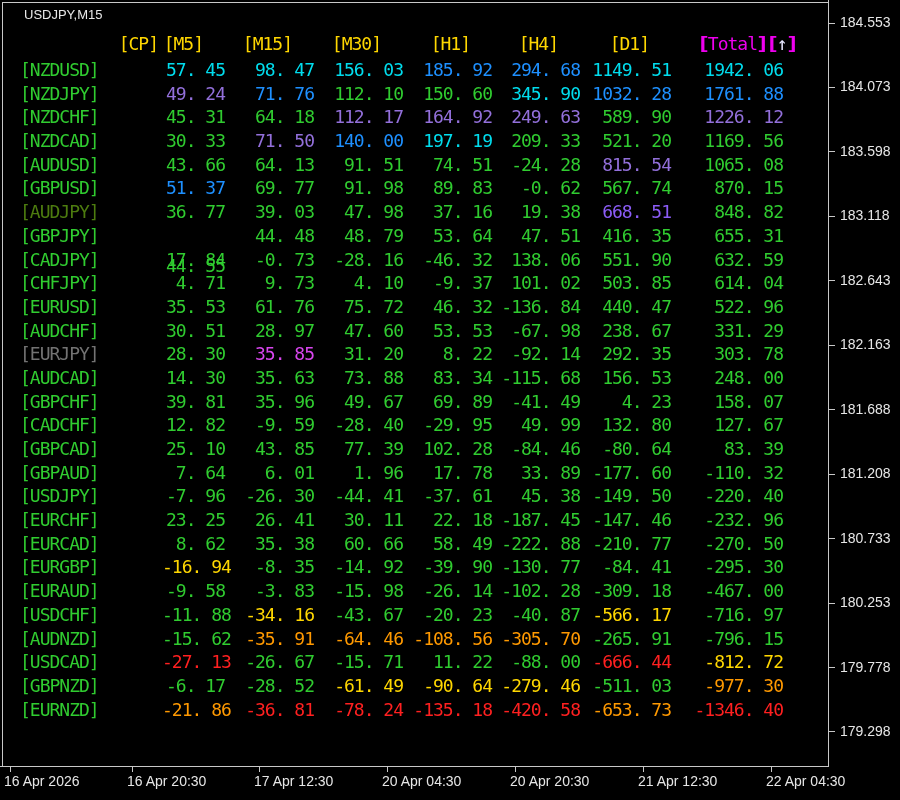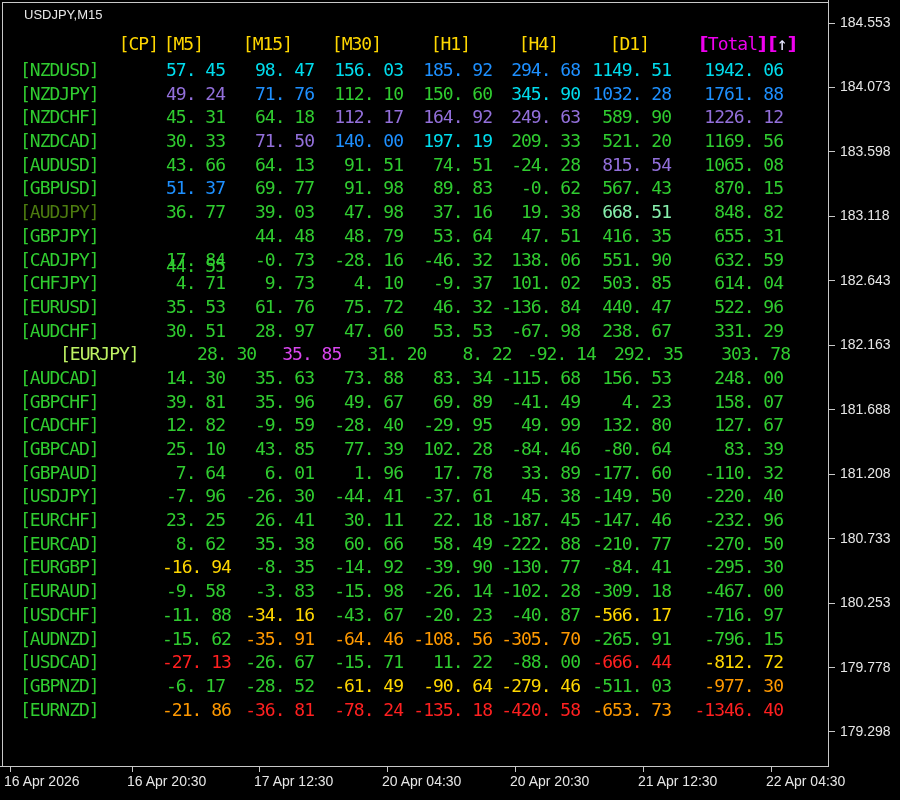--- a/index.html
+++ b/index.html
@@ -99,31 +99,31 @@
           <div class="cell num" style="width: 91px; color: rgb(147, 112, 219);">815. 54</div>
           <div class="cell num" style="width: 112px; color: rgb(48, 204, 48);">1065. 08</div>
         </div>
         <div class="trow">
           <div class="cell c-cp" style="color: rgb(48, 204, 48);">[GBPUSD]</div>
           <div class="cell num" style="width: 63px; color: rgb(30, 144, 255);">51. 37</div>
           <div class="cell num" style="width: 89px; color: rgb(48, 204, 48);">69. 77</div>
           <div class="cell num" style="width: 89px; color: rgb(48, 204, 48);">91. 98</div>
           <div class="cell num" style="width: 89px; color: rgb(48, 204, 48);">89. 83</div>
           <div class="cell num" style="width: 88px; color: rgb(48, 204, 48);">-0. 62</div>
-          <div class="cell num" style="width: 91px; color: rgb(48, 204, 48);">567. 43</div>
+          <div class="cell num" style="width: 91px; color: rgb(48, 204, 48);">567. 74</div>
           <div class="cell num" style="width: 112px; color: rgb(48, 204, 48);">870. 15</div>
         </div>
         <div class="trow">
           <div class="cell c-cp" style="color: #4d7c0f;">[AUDJPY]</div>
           <div class="cell num" style="width: 63px; color: rgb(48, 204, 48);">36. 77</div>
           <div class="cell num" style="width: 89px; color: rgb(48, 204, 48);">39. 03</div>
           <div class="cell num" style="width: 89px; color: rgb(48, 204, 48);">47. 98</div>
           <div class="cell num" style="width: 89px; color: rgb(48, 204, 48);">37. 16</div>
           <div class="cell num" style="width: 88px; color: rgb(48, 204, 48);">19. 38</div>
-          <div class="cell num" style="width: 91px; color: #86efac;">668. 51</div>
+          <div class="cell num" style="width: 91px; color: #8b5cf6;">668. 51</div>
           <div class="cell num" style="width: 112px; color: rgb(48, 204, 48);">848. 82</div>
         </div>
         <div class="trow">
           <div class="cell c-cp" style="color: rgb(48, 204, 48);">[GBPJPY]</div>
           <div class="cell num" style="width: 63px; color: rgb(48, 204, 48); margin-top: 30px;">44. 55</div>
           <div class="cell num" style="width: 89px; color: rgb(48, 204, 48);">44. 48</div>
           <div class="cell num" style="width: 89px; color: rgb(48, 204, 48);">48. 79</div>
           <div class="cell num" style="width: 89px; color: rgb(48, 204, 48);">53. 64</div>
           <div class="cell num" style="width: 88px; color: rgb(48, 204, 48);">47. 51</div>
           <div class="cell num" style="width: 91px; color: rgb(48, 204, 48);">416. 35</div>
@@ -163,21 +163,21 @@
           <div class="cell c-cp" style="color: rgb(48, 204, 48);">[AUDCHF]</div>
           <div class="cell num" style="width: 63px; color: rgb(48, 204, 48);">30. 51</div>
           <div class="cell num" style="width: 89px; color: rgb(48, 204, 48);">28. 97</div>
           <div class="cell num" style="width: 89px; color: rgb(48, 204, 48);">47. 60</div>
           <div class="cell num" style="width: 89px; color: rgb(48, 204, 48);">53. 53</div>
           <div class="cell num" style="width: 88px; color: rgb(48, 204, 48);">-67. 98</div>
           <div class="cell num" style="width: 91px; color: rgb(48, 204, 48);">238. 67</div>
           <div class="cell num" style="width: 112px; color: rgb(48, 204, 48);">331. 29</div>
         </div>
         <div class="trow">
-          <div class="cell c-cp" style="color: #bef264; margin-left: 40px;">[EURJPY]</div>
+          <div class="cell c-cp" style="color: #737373;">[EURJPY]</div>
           <div class="cell num" style="width: 63px; color: rgb(48, 204, 48);">28. 30</div>
           <div class="cell num" style="width: 89px; color: #d946ef;">35. 85</div>
           <div class="cell num" style="width: 89px; color: rgb(48, 204, 48);">31. 20</div>
           <div class="cell num" style="width: 89px; color: rgb(48, 204, 48);">8. 22</div>
           <div class="cell num" style="width: 88px; color: rgb(48, 204, 48);">-92. 14</div>
           <div class="cell num" style="width: 91px; color: rgb(48, 204, 48);">292. 35</div>
           <div class="cell num" style="width: 112px; color: rgb(48, 204, 48);">303. 78</div>
         </div>
         <div class="trow">
           <div class="cell c-cp" style="color: rgb(48, 204, 48);">[AUDCAD]</div>

